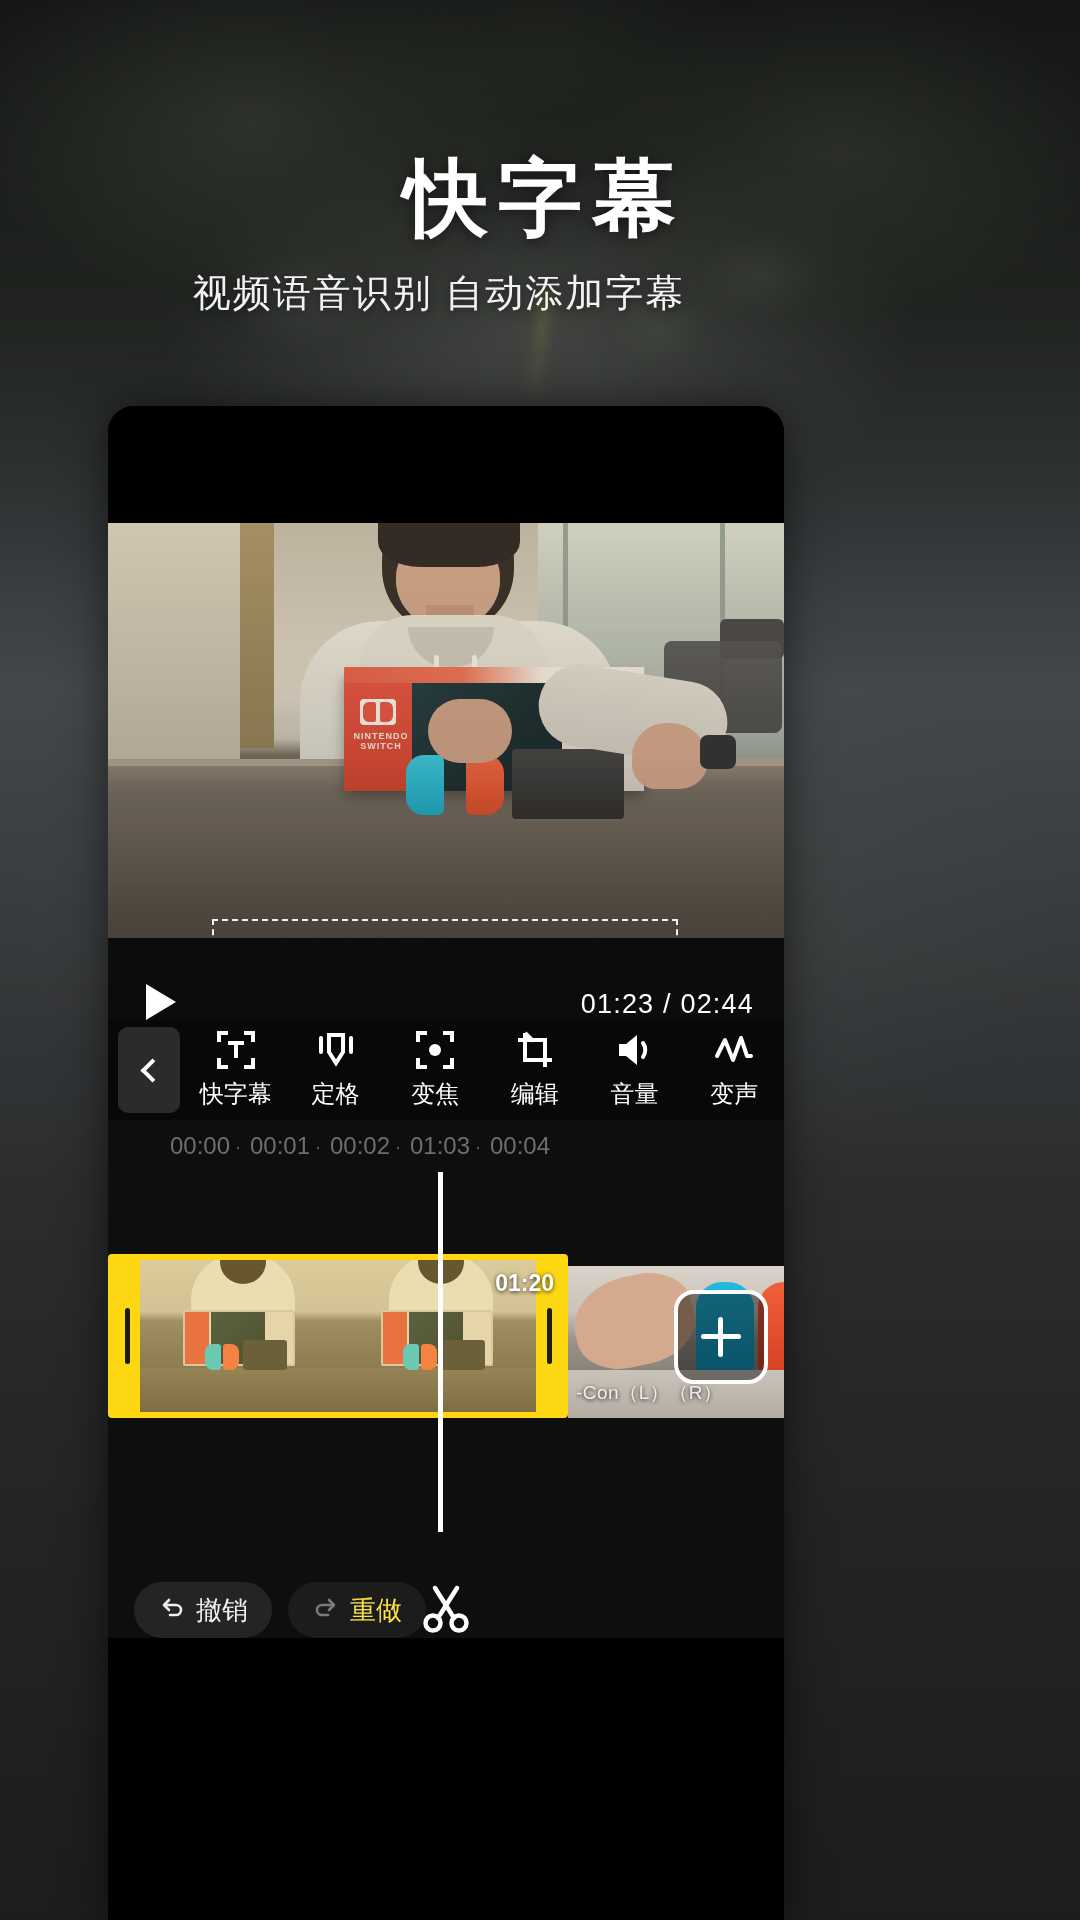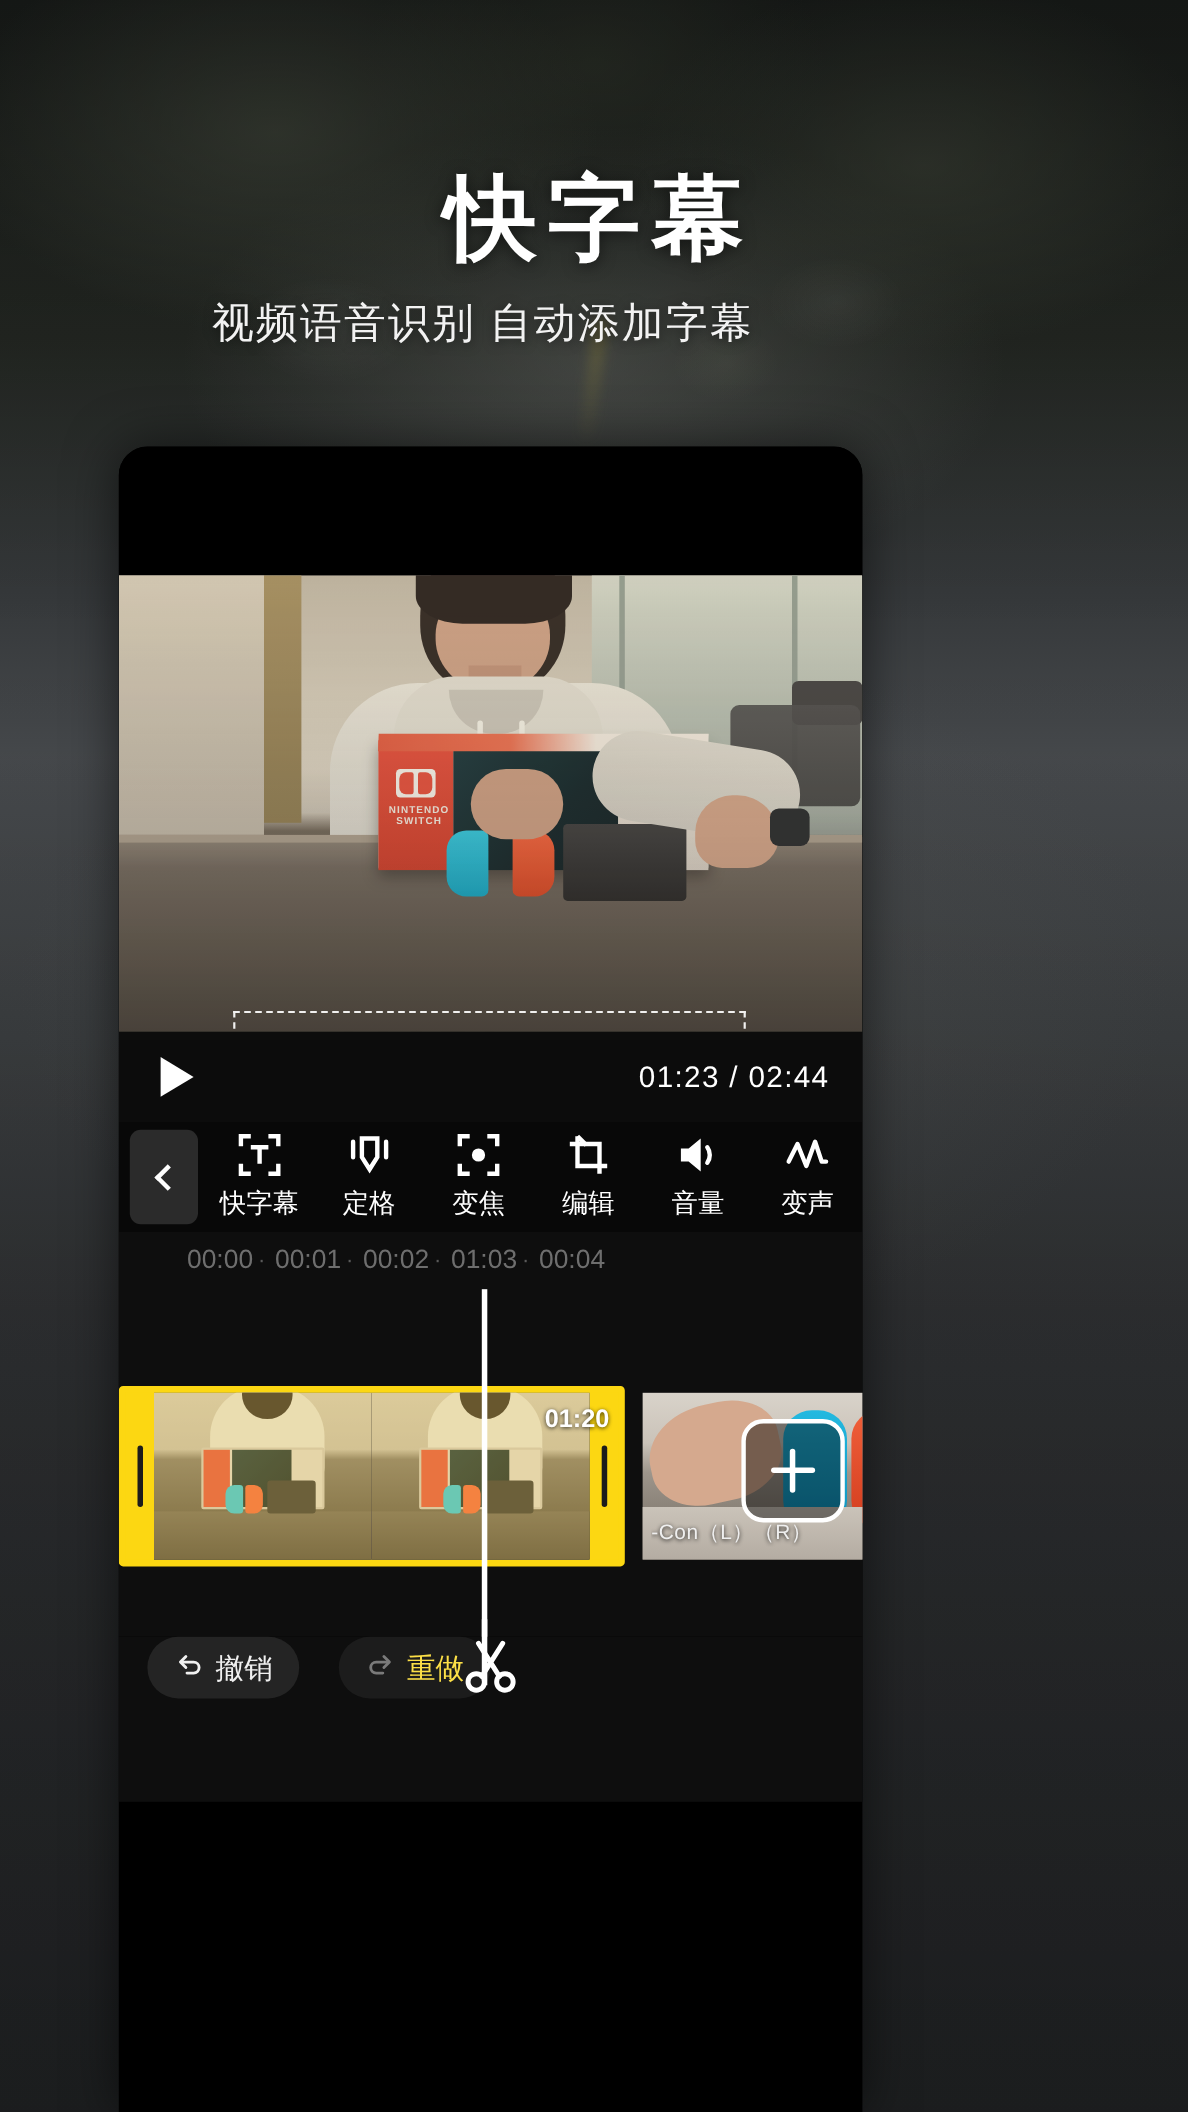--- a/index.html
+++ b/index.html
@@ -239,21 +239,21 @@
     position:absolute; left:155px; top:500px; width:360px; height:70px;
     background:#f9d94e; border-radius:36px;
     display:flex; align-items:center; justify-content:center;
     z-index:5;
   }
   .toast span{ color:#1a1a1a; font-size:27px; font-weight:700; letter-spacing:.5px; }
 
   
   .playerbar{
     position:relative; height:82px; background:#0c0c0c;
-    display:flex; align-items:center; padding:0 30px;
+    display:flex; align-items:flex-end; padding:0 30px;
   }
   .play-btn{
     width:0; height:0; margin-left:8px;
     border-left:30px solid #fff;
     border-top:18px solid transparent;
     border-bottom:18px solid transparent;
     cursor:pointer;
   }
   .time-readout{
     margin-left:auto; color:#fff; font-size:27px; letter-spacing:1.2px;
@@ -286,21 +286,21 @@
   .ruler{
     position:relative; height:52px; display:flex; align-items:center;
     padding-left:62px; gap:0; color:#6e6e6e; font-size:24px;
   }
   .ruler .tick{ width:56px; text-align:center; }
   .ruler .dot{ width:24px; text-align:center; color:#5a5a5a; font-size:20px; }
 
   .tracks{ position:relative; height:316px; }
   .clip-row{
     position:absolute; left:0; top:94px; height:152px;
-    display:flex; align-items:center;gap:16px;
+    display:flex; align-items:flex-end;
   }
   .clip{
     position:relative; height:152px; overflow:hidden;
   }
   .clip.selected{
     border:6px solid #fcd712; border-radius:4px; background:#fcd712;
     display:flex; box-sizing:content-box;
   }
   .thumb{
     width:198px; height:152px; position:relative; overflow:hidden; background:#55514a;
@@ -396,21 +396,21 @@
   }
 
   .playhead{
     position:absolute; left:330px; top:0; width:5px; height:316px;
     background:#fff; z-index:7;
   }
 
   
   .bottombar{
     position:relative; height:150px; background:#0e0e0e;
-    display:flex; align-items:flex-start; padding:0 26px;gap:20px;
+    display:flex; align-items:flex-end; padding:0 26px;
   }
   .pill{
     display:flex; align-items:center; gap:10px;
     height:56px; padding:0 24px; border-radius:28px;
     background:#242424; cursor:pointer;
   }
   .pill span{ color:#f0f0f0; font-size:26px; }
   .pill.disabled span{ color:#fde047; }
   .pill.disabled{ background:#1c1c1c; }
   .pill + .pill{ margin-left:16px; }

